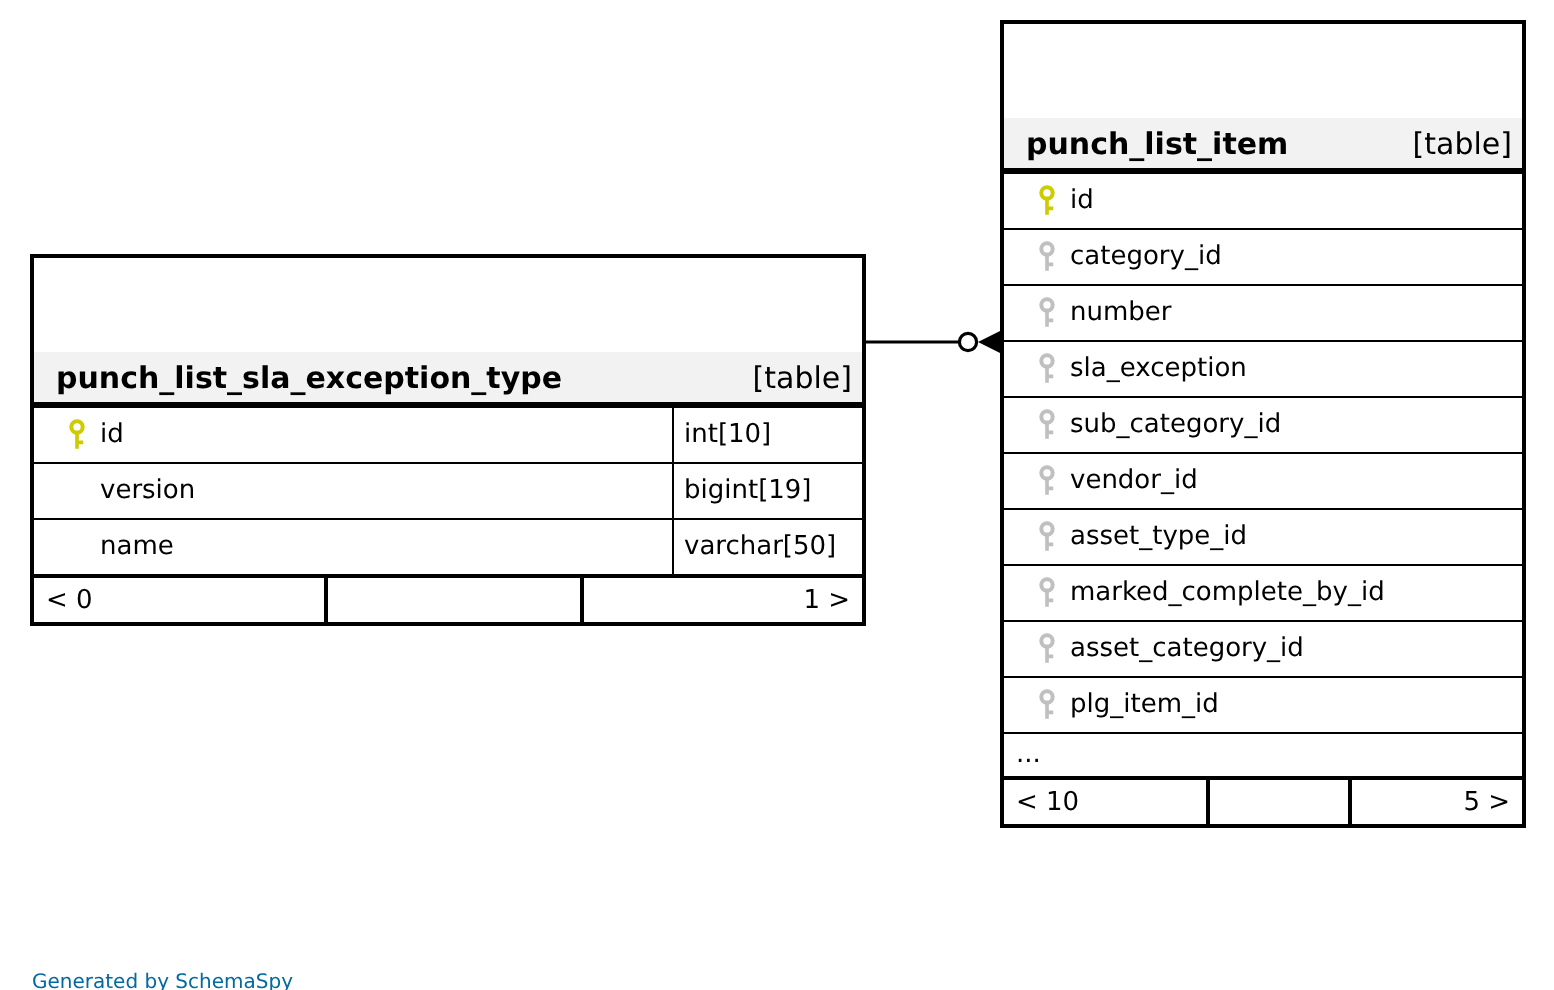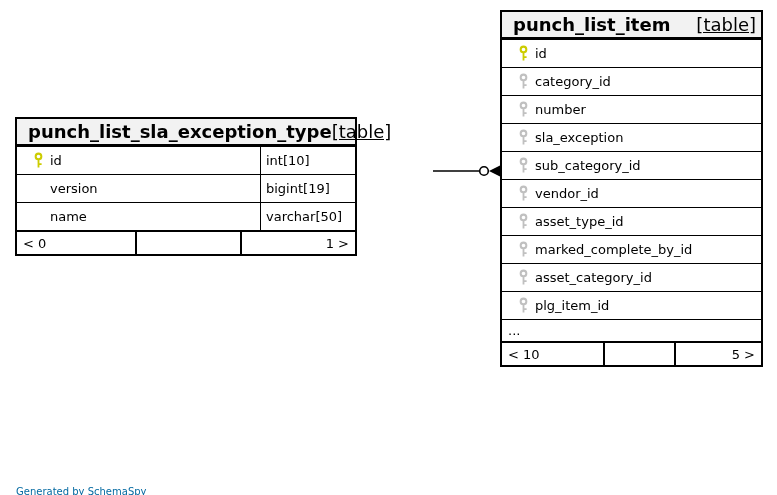--- a/index.html
+++ b/index.html
@@ -12,23 +12,23 @@
     --relation_line:#000000;
   }
   *{box-sizing:border-box;margin:0;padding:0;}
   html,body{background:#fff;}
   body{font-family:"DejaVu Sans","Liberation Sans",sans-serif;color:var(--text);}
   .canvas{position:relative;width:777px;height:495px;background:#ffffff;overflow:hidden;}
 
   .db-table{position:absolute;border:2px solid var(--table_border);background:var(--row_bg);}
   .tbl-header{display:flex;align-items:center;justify-content:space-between;
     height:27px;background:var(--header_bg);border-bottom:2px solid var(--table_border);
-    padding:0 5px 0 11px;font-size:18px;}
+    padding:0 5px 0 11px;font-size:15px;margin-top:47px;}
   .tbl-name{font-weight:bold;white-space:nowrap;}
-  .tbl-badge{font-weight:normal;white-space:nowrap;text-decoration:underline;}
+  .tbl-badge{font-weight:normal;white-space:nowrap;}
 
   .tbl-row{display:flex;align-items:stretch;height:28px;border-top:1px solid var(--table_border);}
   .tbl-row:first-of-type{border-top:none;}
   .cell{display:flex;align-items:center;font-size:13px;white-space:nowrap;}
   .name-cell{flex:1 1 auto;padding-left:16px;overflow:hidden;}
   .type-cell{width:95px;flex:0 0 95px;border-left:1px solid var(--table_border);padding-left:5px;margin-left:16px;}
   .key-slot{width:11px;height:17px;margin-right:6px;flex:0 0 11px;display:inline-flex;align-items:center;}
   .key-slot svg{width:11px;height:17px;display:block;}
   .pk{color:var(--primary_key_icon);}
   .fk{color:var(--foreign_key_icon);}
@@ -50,21 +50,21 @@
 
   #relation-svg{position:absolute;left:433px;top:161px;width:67px;height:20px;}
 
   .caption{position:absolute;left:16px;top:486px;font-size:10px;color:#0369a1;}
 </style>
 </head>
 <body>
 
 <div class="canvas">
 
-  <div class="db-table t-left" style="left:15px;top:117px;width:342px;">
+  <div class="db-table t-left" style="left:15px;top:127px;width:418px;">
     <div class="tbl-header">
       <span class="tbl-name">punch_list_sla_exception_type</span>
       <span class="tbl-badge">[table]</span>
     </div>
 
     <div class="tbl-row">
       <div class="cell name-cell">
         <span class="key-slot pk">
           <svg viewBox="0 0 12 18">
               <circle cx="6" cy="4.6" r="3.1" fill="none" stroke="currentColor" stroke-width="2.2"></circle>

